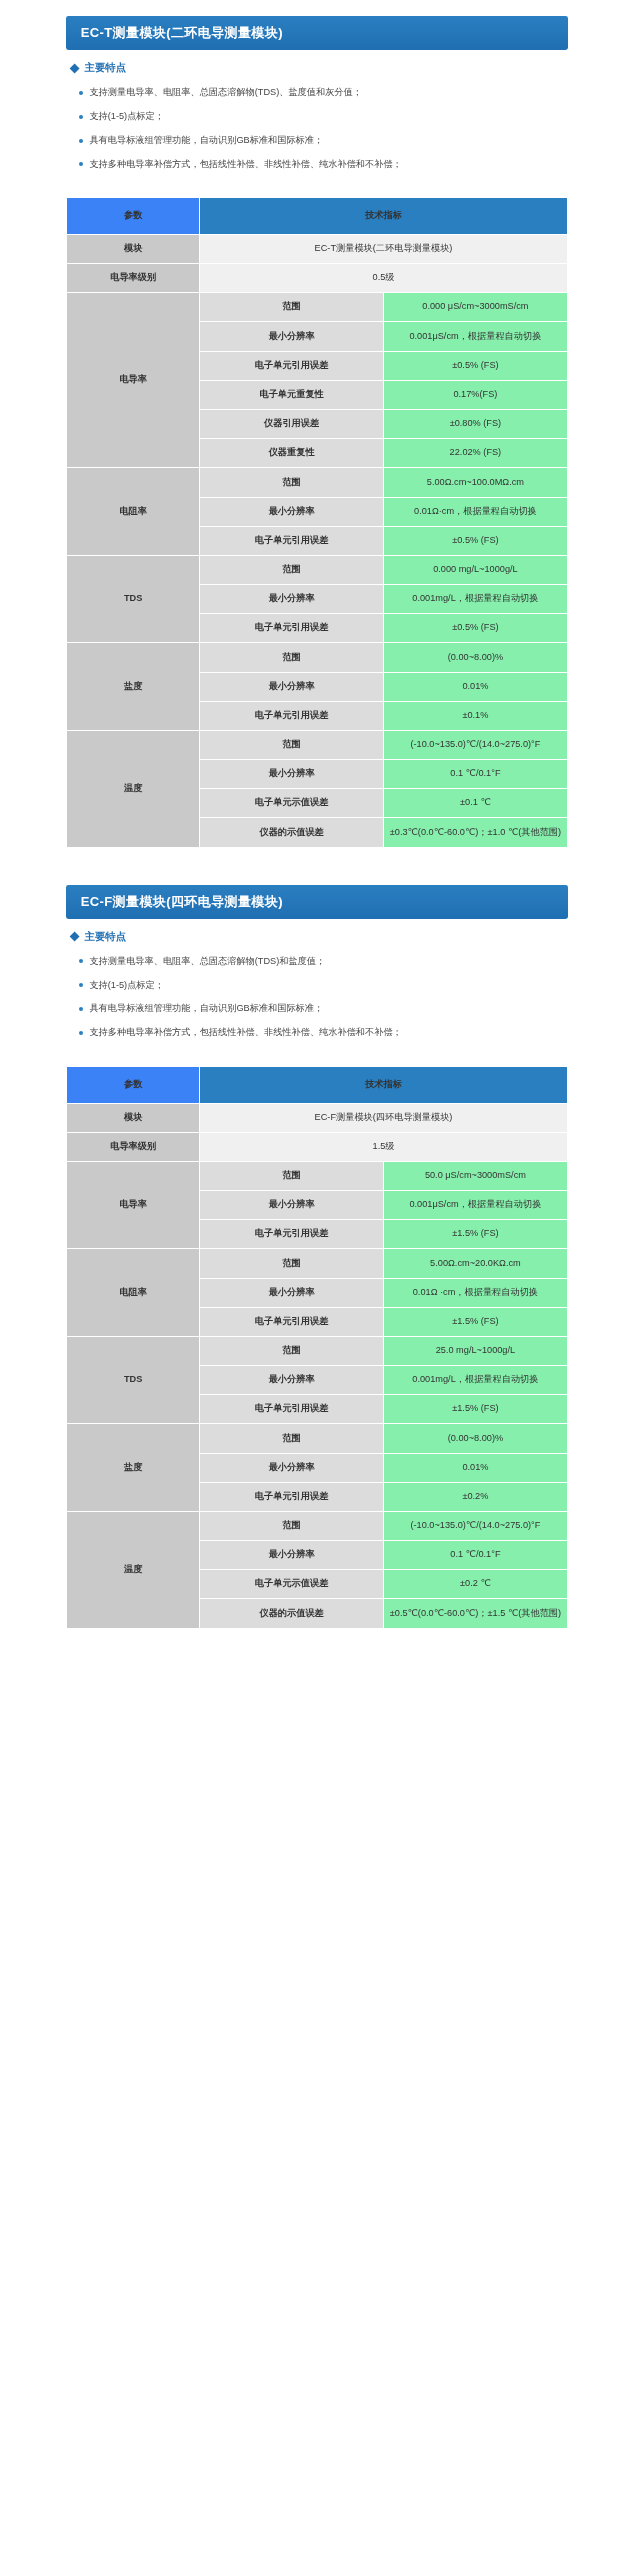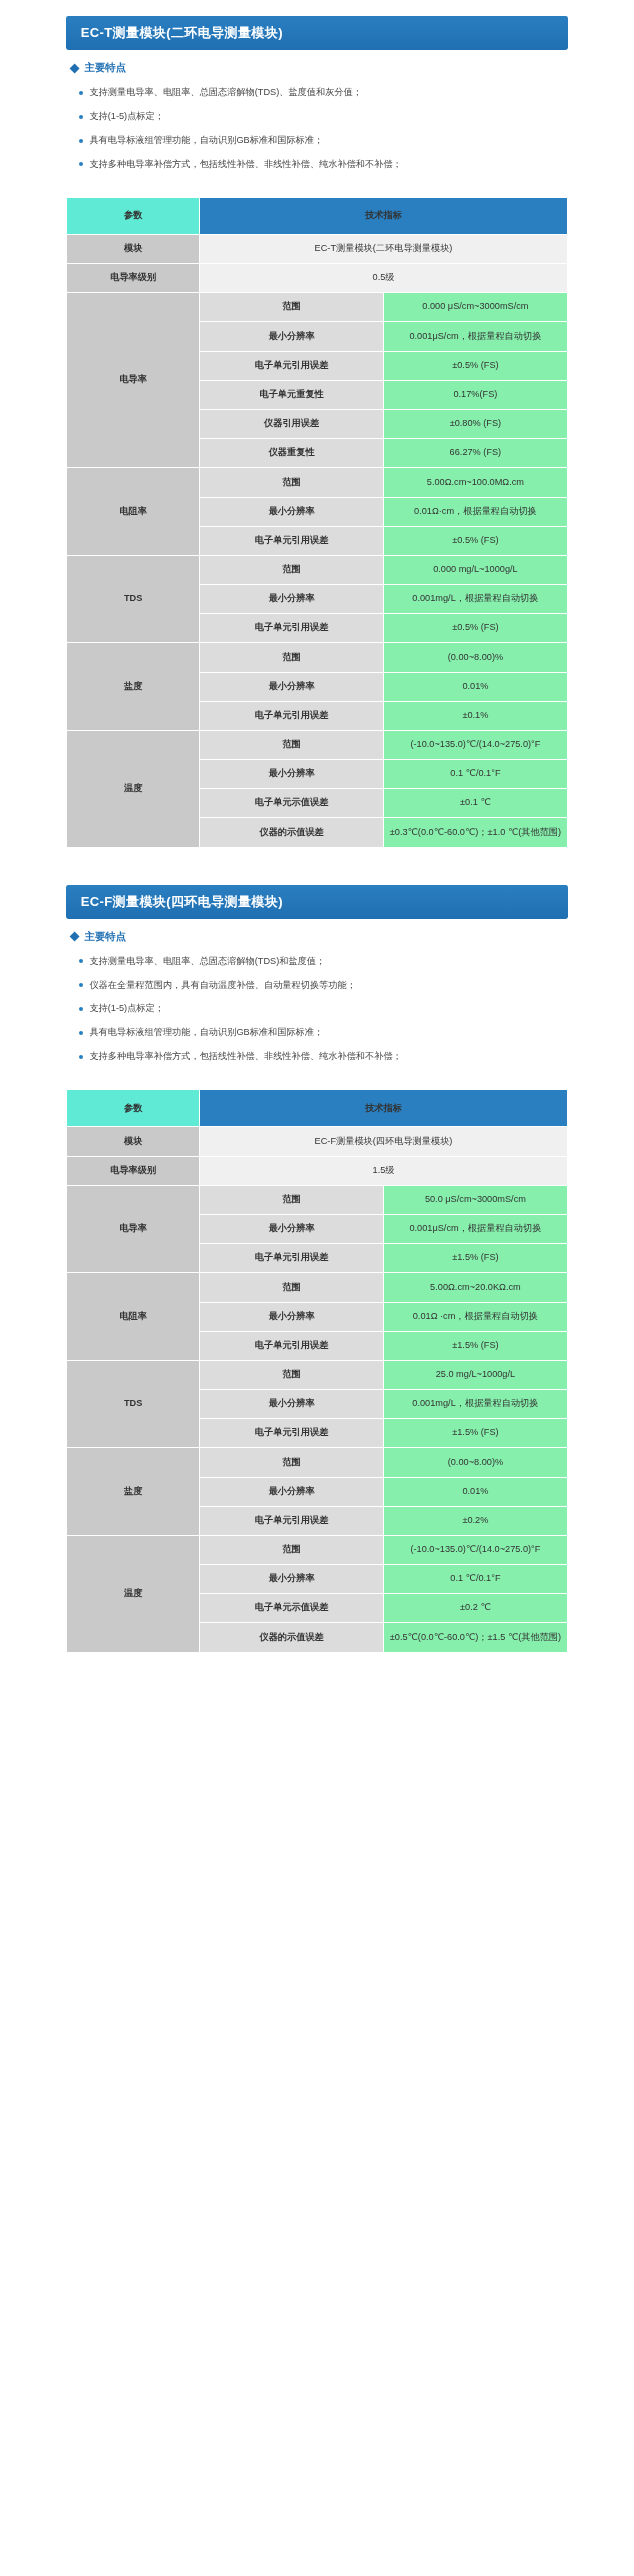--- a/index.html
+++ b/index.html
@@ -84,21 +84,21 @@
   table.spec td, table.spec th {
     border: 0.8px solid #ffffff;
     font-size: 9.2px;
     color: #333;
     padding: 7.2px 4.8px;
     text-align: center;
     vertical-align: middle;
     line-height: 1.5;
   }
   th.head-param {
-    background: #5eead4;
+    background: #3b82f6;
     color: #ffffff;
     font-size: 11.3px;
     font-weight: bold;
     height: 37px;
     width: 133px;
   }
   th.head-spec {
     background: #2a7fc1;
     color: #ffffff;
     font-size: 11.3px;
@@ -191,21 +191,21 @@
             <tr>
               <td class="sub">电子单元重复性</td>
               <td class="val">0.17%(FS)</td>
             </tr>
             <tr>
               <td class="sub">仪器引用误差</td>
               <td class="val">±0.80% (FS)</td>
             </tr>
             <tr>
               <td class="sub">仪器重复性</td>
-              <td class="val">66.27% (FS)</td>
+              <td class="val">22.02% (FS)</td>
             </tr>
             <tr>
               <td class="cat" rowspan="3">电阻率</td>
               <td class="sub">范围</td>
               <td class="val">5.00Ω.cm~100.0MΩ.cm</td>
             </tr>
             <tr>
               <td class="sub">最小分辨率</td>
               <td class="val">0.01Ω·cm，根据量程自动切换</td>
             </tr>
@@ -268,24 +268,20 @@
           <div class="features-title">
             <span class="diamond"></span>
             <span class="label">主要特点</span>
           </div>
           <div class="feature-item">
             <span class="bullet"></span>
             <span class="feature-text">支持测量电导率、电阻率、总固态溶解物(TDS)和盐度值；</span>
           </div>
           <div class="feature-item">
             <span class="bullet"></span>
-            <span class="feature-text">仪器在全量程范围内，具有自动温度补偿、自动量程切换等功能；</span>
-          </div>
-          <div class="feature-item">
-            <span class="bullet"></span>
             <span class="feature-text">支持(1-5)点标定；</span>
           </div>
           <div class="feature-item">
             <span class="bullet"></span>
             <span class="feature-text">具有电导标液组管理功能，自动识别GB标准和国际标准；</span>
           </div>
           <div class="feature-item">
             <span class="bullet"></span>
             <span class="feature-text">支持多种电导率补偿方式，包括线性补偿、非线性补偿、纯水补偿和不补偿；</span>
           </div>

